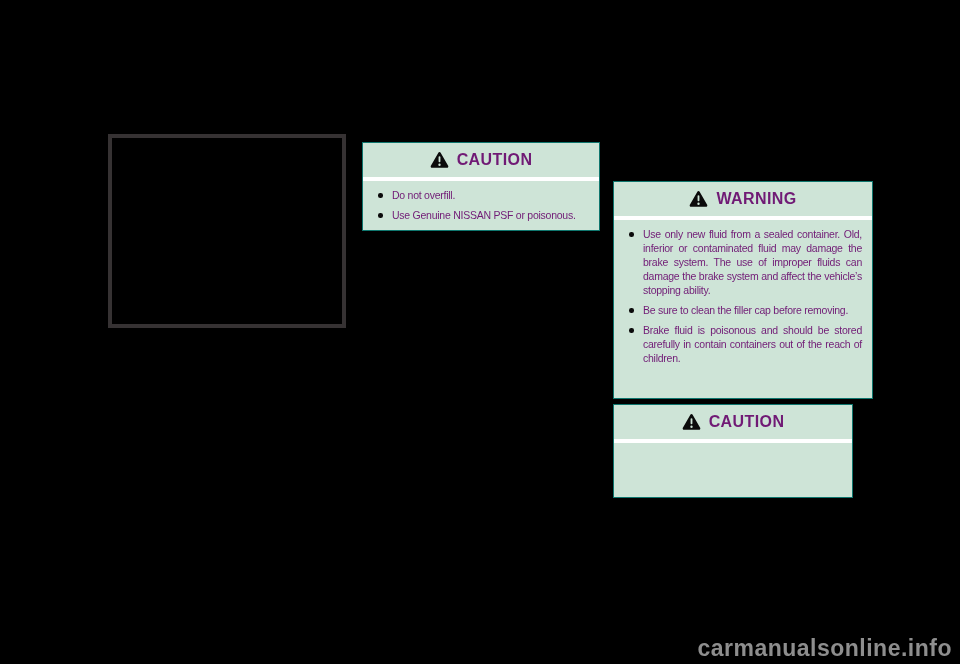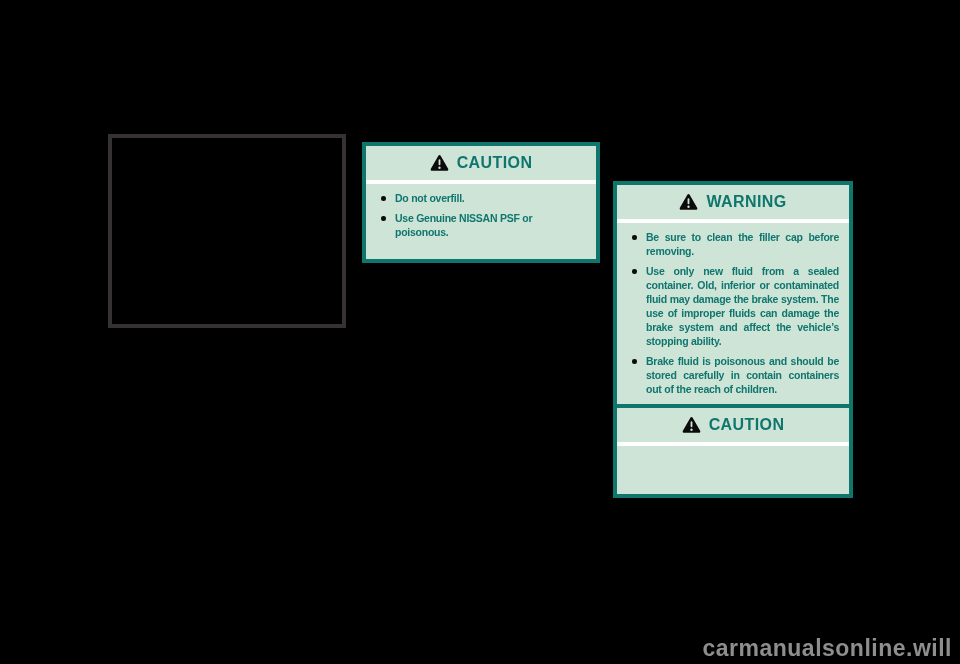--- a/index.html
+++ b/index.html
@@ -16,36 +16,36 @@
     width:238px;height:194px;
     box-sizing:border-box;
     border:4px solid #363233;
     background:#000;
   }
   
   .callout{
     position:absolute;
     box-sizing:border-box;
     background:#cee4d7;
-    color:#0f766e;
-    border:4px solid #0f766e;
+    color:#701a75;
+    border:1px solid #0f766e;
   }
   .callout.caution-top{left:362px;top:142px;width:238px;min-height:81px;}
-  .callout.warning-box{left:613px;top:181px;width:240px;min-height:218px;}
+  .callout.warning-box{left:613px;top:181px;width:260px;min-height:218px;}
   .callout.caution-bottom{left:613px;top:404px;width:240px;min-height:94px;}
   .callout-header{
     display:flex;align-items:center;justify-content:center;
     gap:8px;height:34px;
     font-size:16px;font-weight:700;letter-spacing:.4px;
   }
   .callout-header .tri{display:inline-flex;line-height:0;}
   .sep{height:4px;background:#ffffff;}
   .callout-body{
-    padding:7px 10px 20px 10px;
-    font-size:10.5px;font-weight:700;
+    padding:7px 10px 8px 10px;
+    font-size:10.5px;font-weight:400;
     letter-spacing:-0.25px;
     line-height:14px;
   }
   .bullet-row{
     position:relative;
     padding-left:19px;
     margin:0 0 6px 0;
   }
   .bullet-row:last-child{margin-bottom:0;}
   .bullet-row::before{
@@ -95,35 +95,35 @@
         <svg width="19" height="18" viewBox="0 0 24 22" aria-hidden="true">
           <path d="M10.55 1.7 L1.1 18.3 a1.75 1.75 0 0 0 1.5 2.6 h18.8 a1.75 1.75 0 0 0 1.5-2.6 L13.45 1.7 a1.68 1.68 0 0 0-2.9 0 Z" fill="#0b0b0b"></path>
           <rect x="10.85" y="6.2" width="2.3" height="7.6" rx="1.15" fill="#cee4d7"></rect>
           <circle cx="12" cy="17" r="1.5" fill="#cee4d7"></circle>
         </svg>
       </span>
       <span>WARNING</span>
     </div>
     <div class="sep"></div>
     <div class="callout-body justify">
+        <div class="bullet-row">Use only new fluid from a sealed contain­er. Old, inferior or contaminated fluid may damage the brake system. The use of improper fluids can damage the brake system and affect the vehicle’s stopping ability.</div>
         <div class="bullet-row">Be sure to clean the filler cap before removing.</div>
-        <div class="bullet-row">Use only new fluid from a sealed contain­er. Old, inferior or contaminated fluid may damage the brake system. The use of improper fluids can damage the brake system and affect the vehicle’s stopping ability.</div>
         <div class="bullet-row">Brake fluid is poisonous and should be stored carefully in contain containers out of the reach of children.</div>
       </div>
   </section>
 
   <section class="callout caution-bottom">
     <div class="callout-header">
       <span class="tri">
         <svg width="19" height="18" viewBox="0 0 24 22" aria-hidden="true">
           <path d="M10.55 1.7 L1.1 18.3 a1.75 1.75 0 0 0 1.5 2.6 h18.8 a1.75 1.75 0 0 0 1.5-2.6 L13.45 1.7 a1.68 1.68 0 0 0-2.9 0 Z" fill="#0b0b0b"></path>
           <rect x="10.85" y="6.2" width="2.3" height="7.6" rx="1.15" fill="#cee4d7"></rect>
           <circle cx="12" cy="17" r="1.5" fill="#cee4d7"></circle>
         </svg>
       </span>
       <span>CAUTION</span>
     </div>
     <div class="sep"></div>
   </section>
 
-  <div class="watermark">carmanualsonline.will</div>
+  <div class="watermark">carmanualsonline.info</div>
 
 </div>
 
 </body></html>

